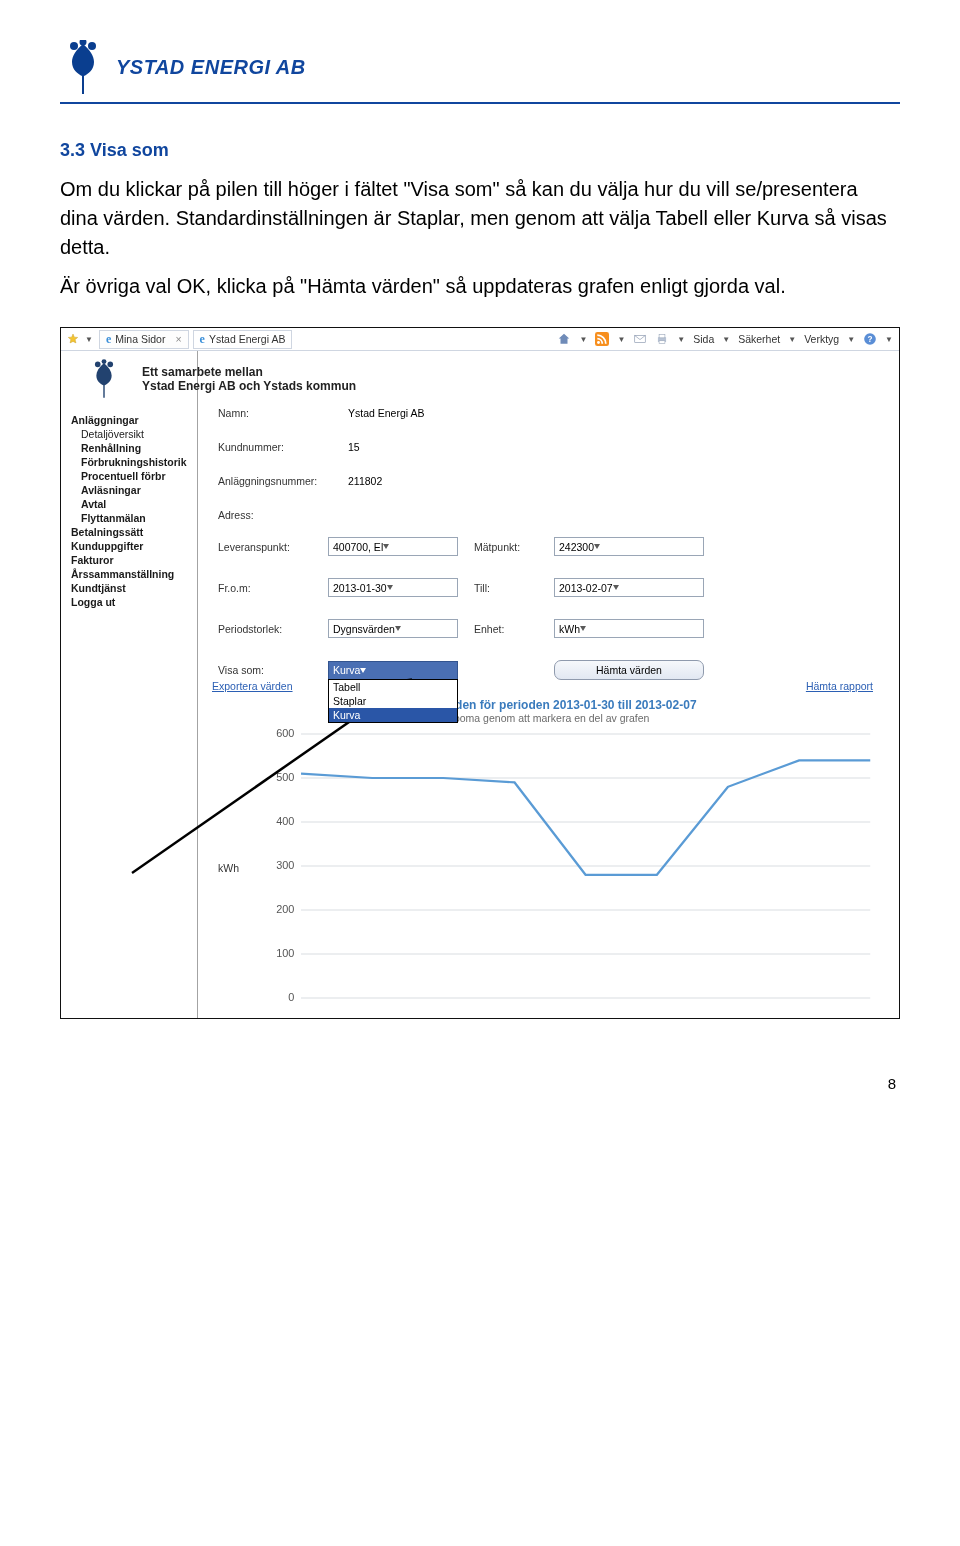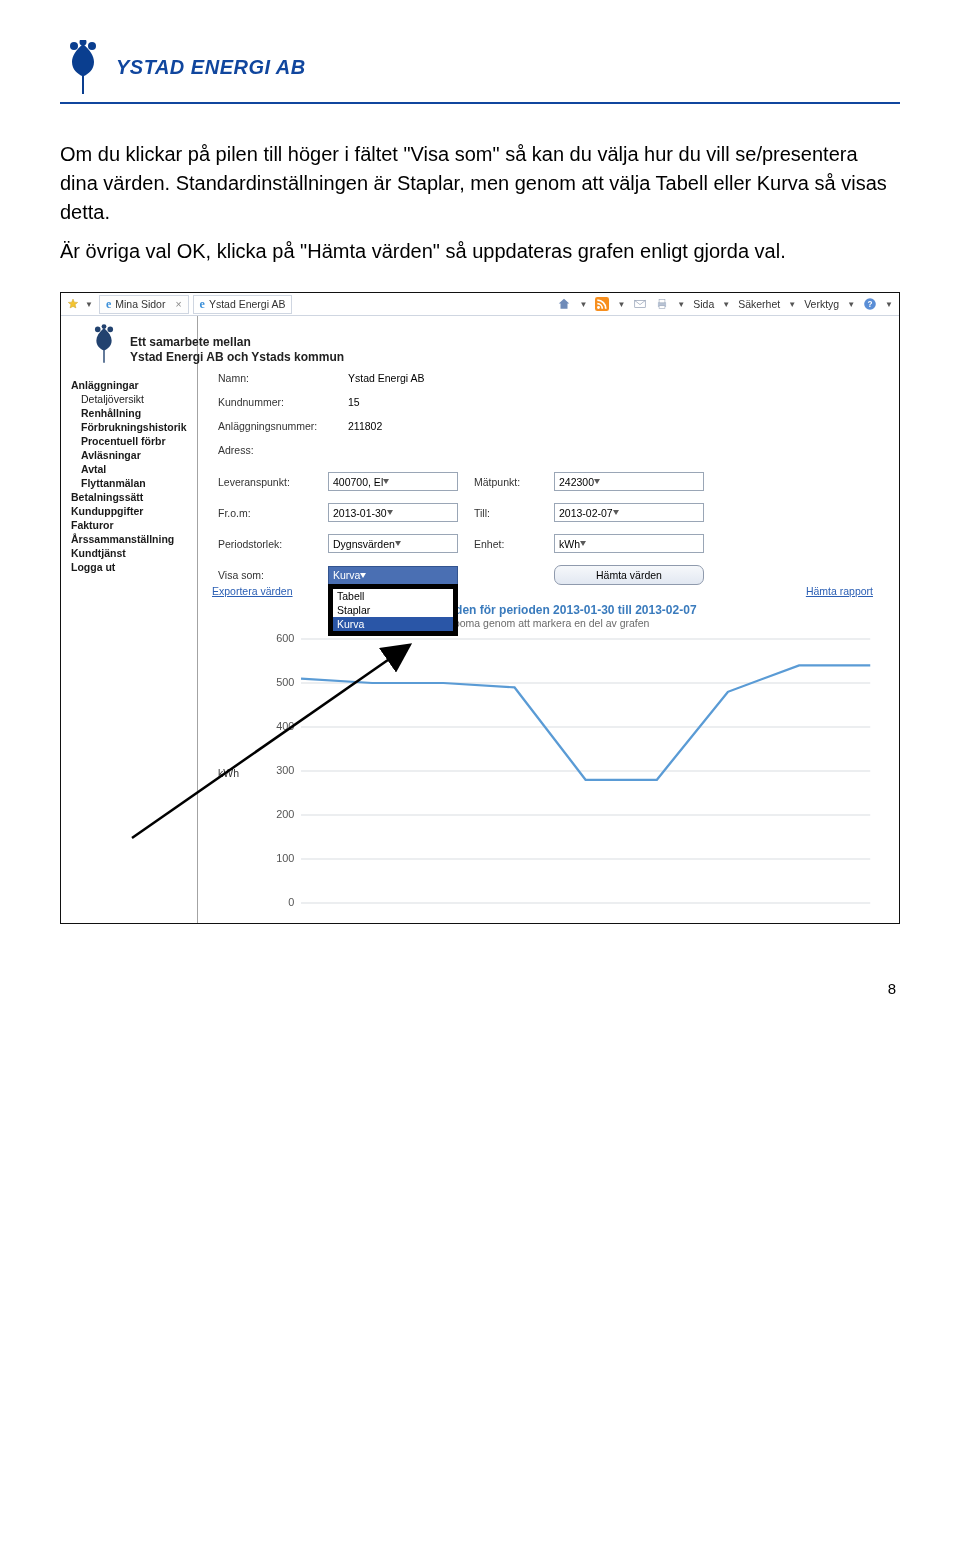--- a/index.html
+++ b/index.html
@@ -24,30 +24,30 @@
   .caret{font-size:8px;color:#555}
 
   
   .inner{display:flex}
   .side{width:122px;border-right:1px solid #a3a3a3;padding:62px 4px 8px 10px}
   .side a{display:block;color:#1a1a1a;text-decoration:none;padding:1px 0}
   .side .b{font-weight:700}
   .side .i{padding-left:10px}
   .main{flex:1;padding:10px 14px 6px 14px;position:relative}
 
-  .brand{display:flex;align-items:flex-end;gap:10px;margin-bottom:18px}
+  .brand{display:flex;align-items:center;gap:22px;margin-bottom:18px}
   .brand-mark{width:32px;height:40px}
   .brand-txt{font-weight:700;font-size:12px;line-height:1.2;color:#222}
 
-  .grid{display:grid;grid-template-columns:110px 130px 16px 80px 150px;row-gap:12px;align-items:center;margin-left:6px}
+  .grid{display:grid;grid-template-columns:110px 130px 16px 80px 150px;row-gap:22px;align-items:center;margin-left:6px}
   .lbl{color:#333}
   .sel{display:flex;align-items:center;height:17px;border:1px solid #9aa6b6;background:#fff;padding:0 4px;font-size:10.5px;justify-content:flex-start;min-width:96px}
   .sel .d{border-left:3px solid transparent;border-right:3px solid transparent;border-top:5px solid #5a5a5a}
   .btn{display:inline-flex;align-items:center;justify-content:center;height:18px;border:1px solid #8f9aad;background:linear-gradient(#f6f8fb,#e2e8f2);border-radius:7px;padding:0 8px;font-size:10.5px}
-  .open-list{border:5px solid #000000;background:#fff}
+  .open-list{border:1px solid #000000;background:#fff}
   .open-list .opt{padding:1px 4px}
   .open-list .opt.sel-on{background:#2a56a7;color:#fff}
 
   .links{display:flex;gap:20px;justify-content:space-between;margin:0 12px 2px 0}
   .links a{color:#2b5fb4;font-size:10.5px;text-decoration:underline}
 
   .chart-title{text-align:center;color:#3a7bbd;font-weight:700;font-size:12px;margin-top:6px}
   .chart-sub{text-align:center;color:#6b6b6b;font-size:10.5px;margin-bottom:4px}
   .chart-wrap{position:relative;height:280px;margin:0 6px 4px 54px}
   .ylab{position:absolute;left:-48px;top:50%;transform:translateY(-50%);font-size:10.5px;color:#333}
@@ -68,20 +68,21 @@
       <circle cx="14" cy="6" r="4" fill="#0a3e8f"></circle>
         <circle cx="32" cy="6" r="4" fill="#0a3e8f"></circle>
       <circle cx="23" cy="2" r="3.5" fill="#0a3e8f"></circle>
     </svg>
     <svg width="230" height="30">
       <text x="0" y="22" class="logo-text">YSTAD ENERGI AB</text>
     </svg>
   </div>
   <div class="hr"></div>
 
+  <h2>3.3 Visa som</h2>
   <p>Om du klickar på pilen till höger i fältet "Visa som" så kan du välja hur du vill se/presentera dina värden. Standardinställningen är Staplar, men genom att välja Tabell eller Kurva så visas detta.</p>
   <p>Är övriga val OK, klicka på "Hämta värden" så uppdateras grafen enligt gjorda val.</p>
 
   <div class="shot">
 
     <div class="toprow">
       <span class="favicon">
         <svg width="12" height="12" viewBox="0 0 24 24">
             <path fill="#f4c430" stroke="#caa22e" d="M12 2l2.6 6.3 6.8.5-5.2 4.4 1.7 6.6L12 16.9 6.1 19.8l1.7-6.6L2.6 8.8l6.8-.5z"></path>
           </svg>

